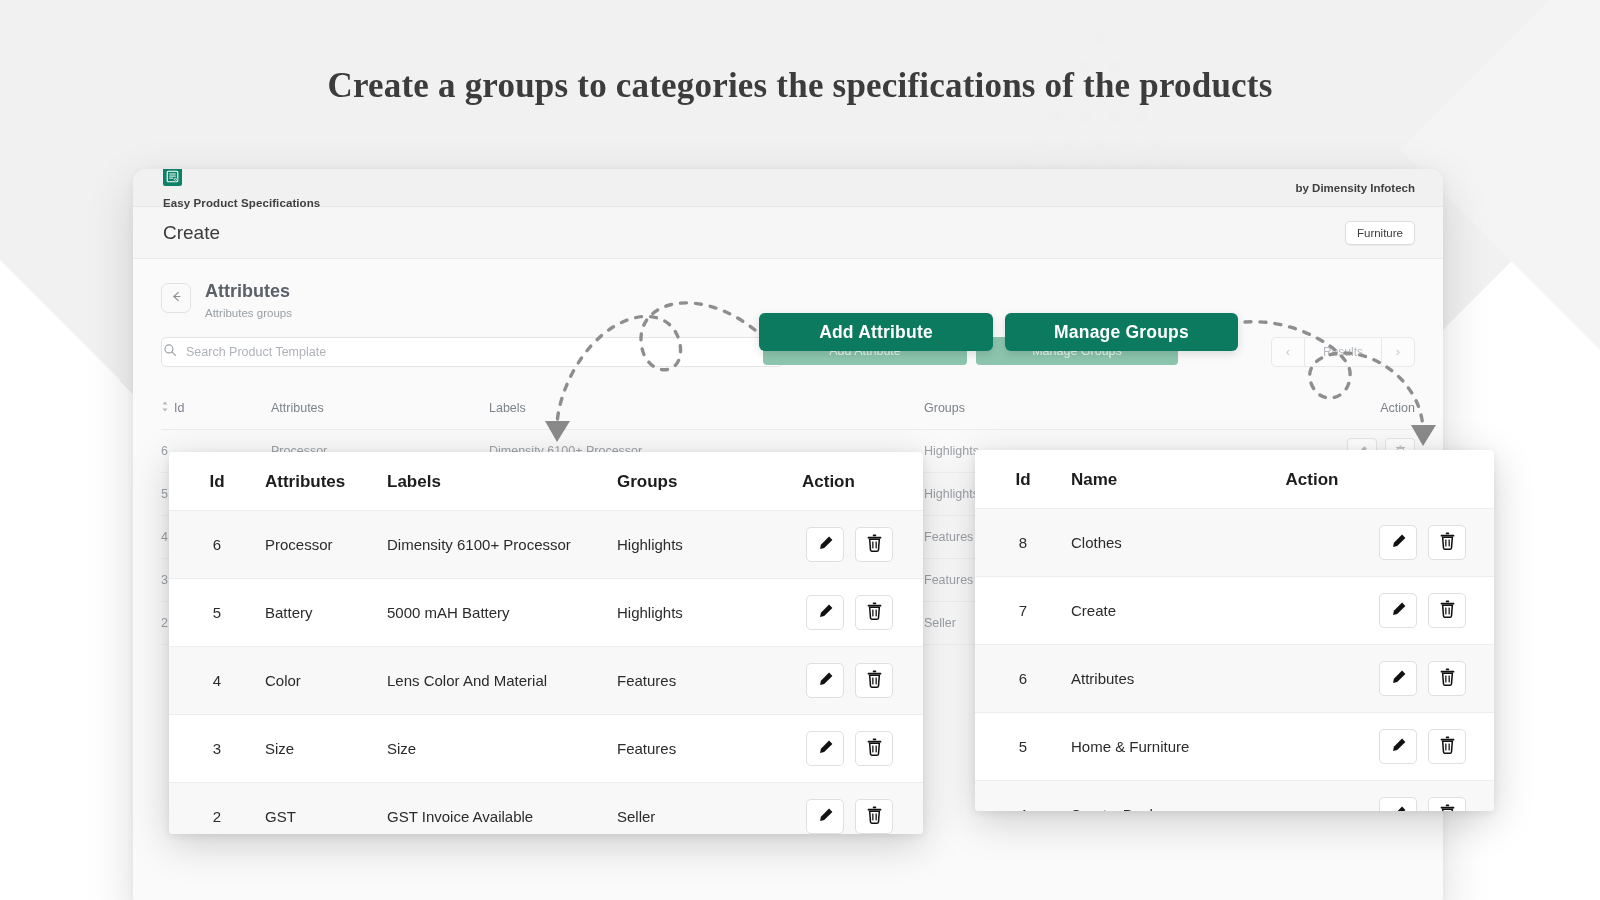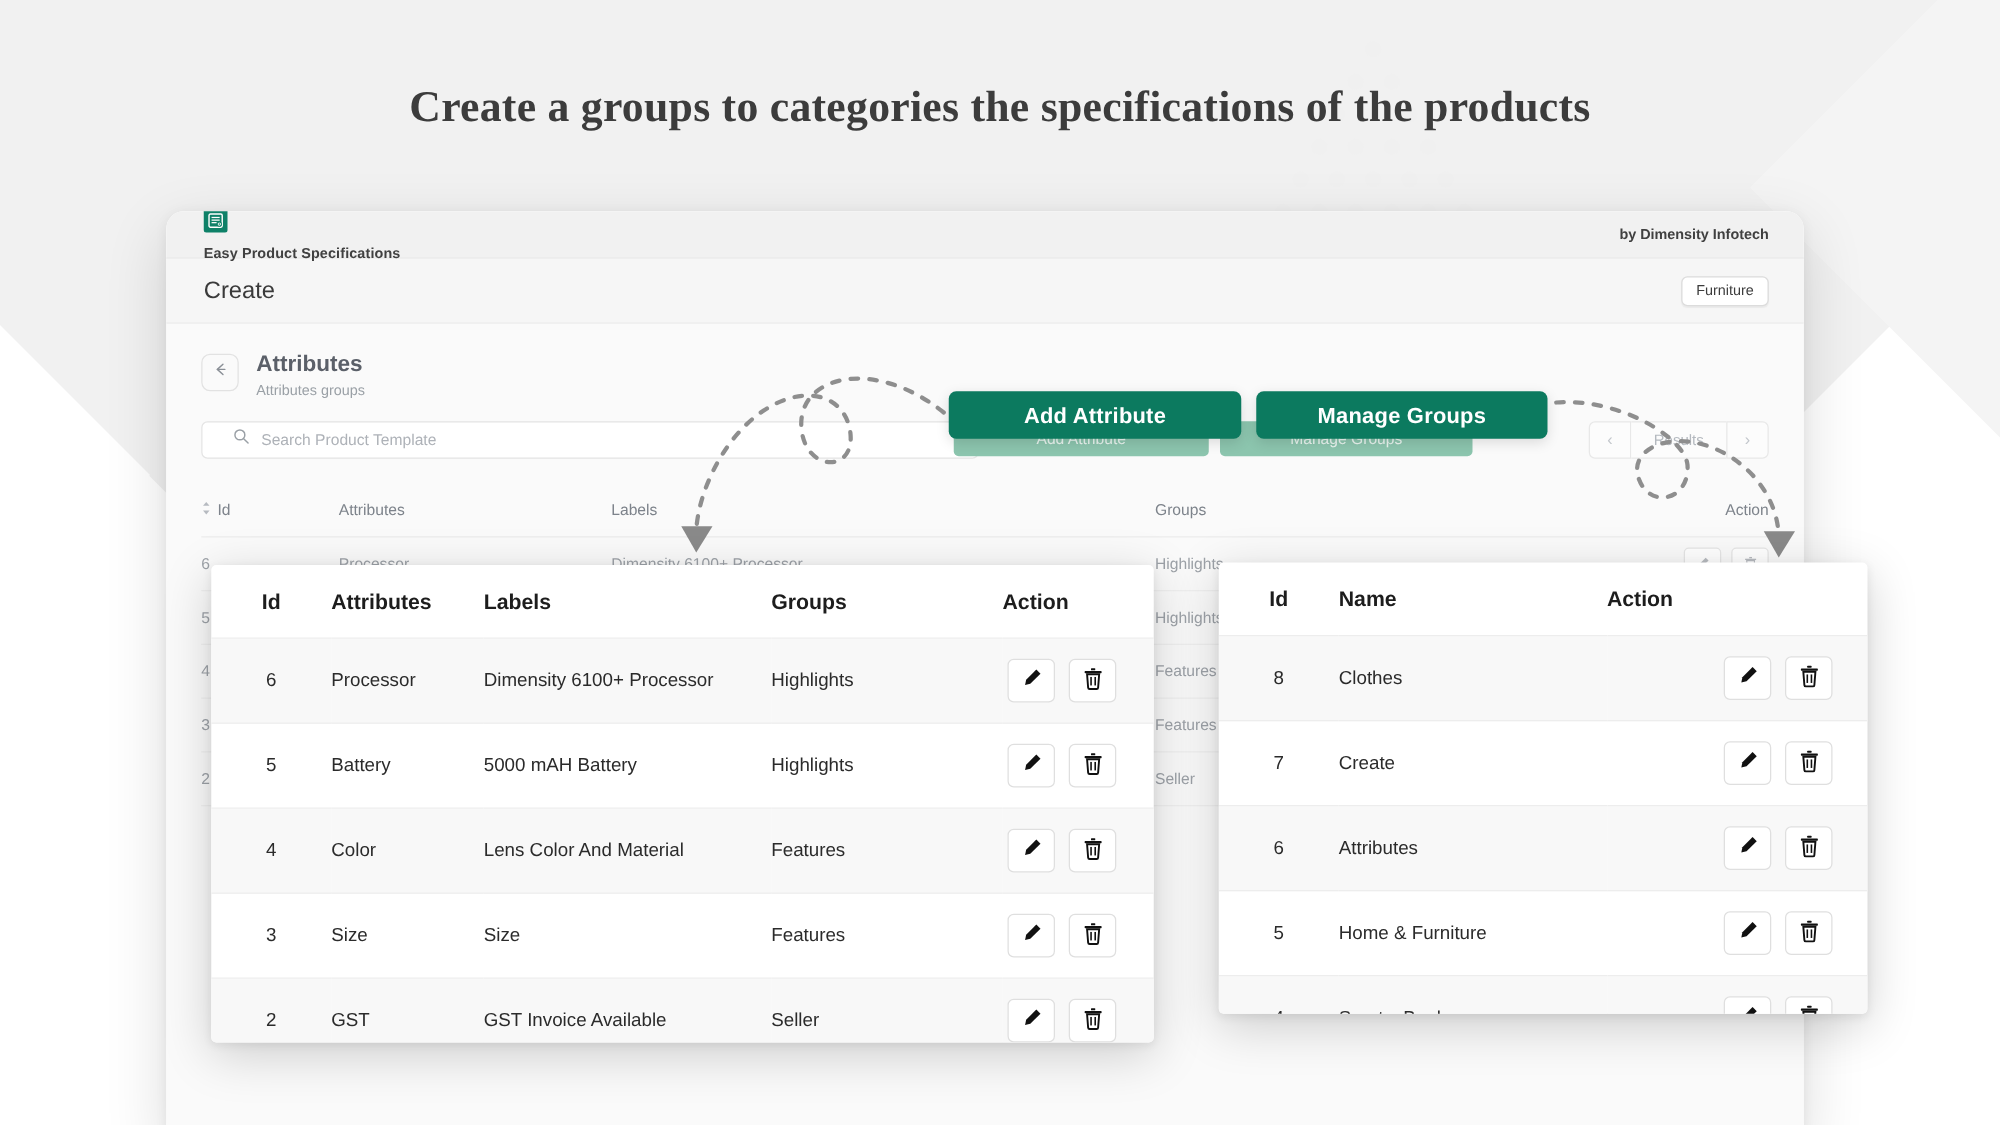--- a/index.html
+++ b/index.html
@@ -75,21 +75,21 @@
     background: #fafafa; display:flex; align-items:center; justify-content:center;
     margin-top: 2px;
   }
   .page-head-title { font-size: 18px; font-weight: bold; color: #5b6069; line-height: 1.2;}
   .page-head-sub { font-size: 11.5px; color: #9aa0a6; margin-top: 4px; }
 
   .toolbar { position: relative; margin-top: 18px; height: 32px; }
   .search-box {
     position: absolute; left: 0; top: 0; width: 622px; height: 30px;
     background: #fff; border: 1px solid #e4e4e4; border-radius: 5px;
-    display: flex; align-items: center; padding: 0 24px; gap: 9px;
+    display: flex; align-items: center; padding: 0 1px; gap: 9px;
   }
   .search-placeholder { font-size: 12.5px; color: #aeb2b8; }
 
   .btn-green {
     position: absolute; top: 0; height: 28px; border-radius: 4px;
     background: #8cc5ae; color: #eaf5f0;
     display: flex; align-items: center; justify-content: center;
     font-size: 12.5px;
   }
   #btn-add-attr { left: 602px; width: 204px; }

